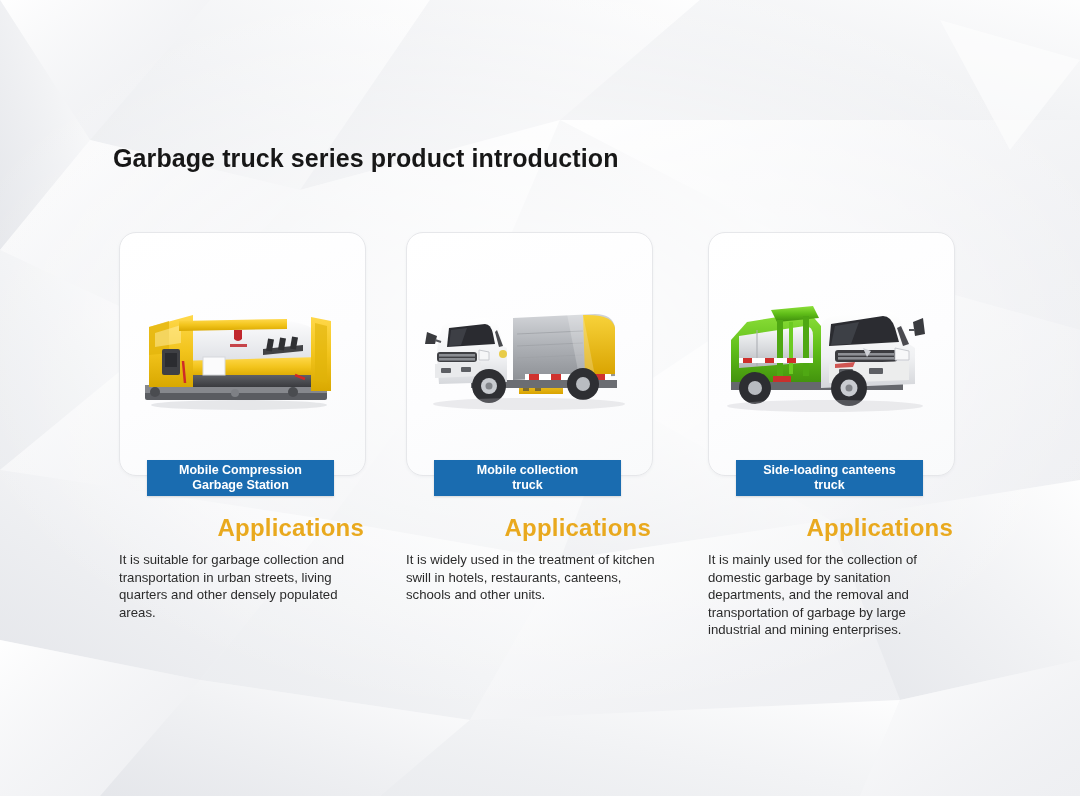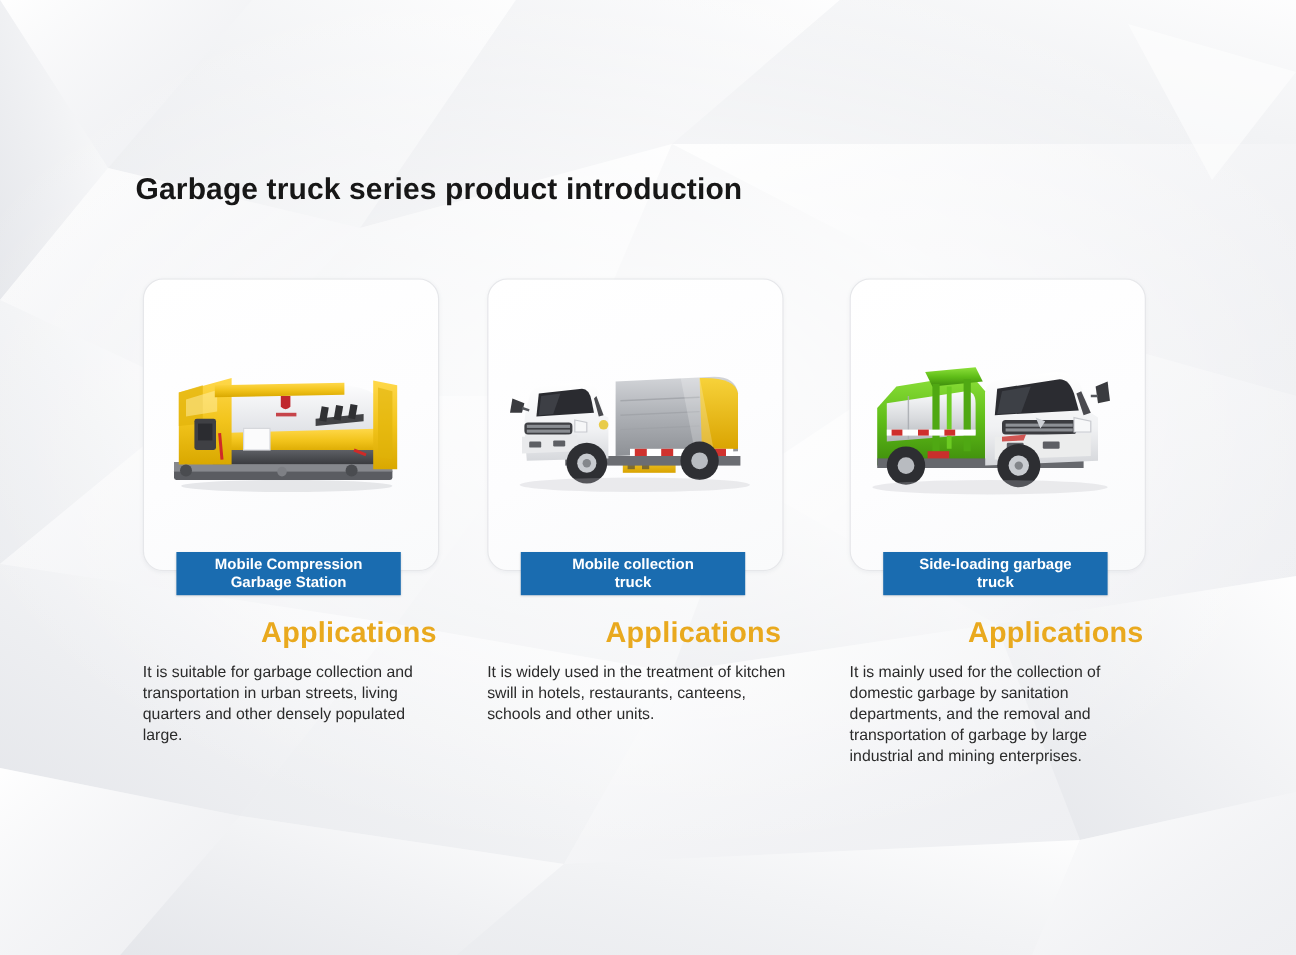--- a/index.html
+++ b/index.html
@@ -265,21 +265,21 @@
 
             <ellipse cx="104" cy="118" rx="88" ry="5" fill="#b9bcc2" opacity="0.33"></ellipse>
           </svg>
         </div>
       </div>
       <div class="badge">
         <span class="badge-text">Mobile Compression
 Garbage Station</span>
       </div>
       <div class="apps-title">Applications</div>
-      <div class="apps-body">It is suitable for garbage collection and transportation in urban streets, living quarters and other densely populated large.</div>
+      <div class="apps-body">It is suitable for garbage collection and transportation in urban streets, living quarters and other densely populated areas.</div>
     </div>
 
     <div class="card-col c1">
       <div class="photo-card">
         <div class="photo-inner">
           <svg class="vehicle-svg" width="225" height="140" viewBox="0 0 225 140">
             <defs>
               <linearGradient id="cab2" x1="0" y1="0" x2="0" y2="1">
                 <stop offset="0%" stop-color="#ffffff"></stop>
                 <stop offset="60%" stop-color="#f1f2f4"></stop>
@@ -442,21 +442,21 @@
               <circle cx="132" cy="106" r="3.5" fill="#82858a"></circle>
               <circle cx="38" cy="106" r="16" fill="#2d2e32"></circle>
               <circle cx="38" cy="106" r="7" fill="#b8bbc0"></circle>
             </g>
 
             <ellipse cx="108" cy="124" rx="98" ry="6" fill="#b9bcc2" opacity="0.28"></ellipse>
           </svg>
         </div>
       </div>
       <div class="badge">
-        <span class="badge-text">Side-loading garbage
+        <span class="badge-text">Side-loading canteens
 truck</span>
       </div>
       <div class="apps-title">Applications</div>
       <div class="apps-body">It is mainly used for the collection of domestic garbage by sanitation departments, and the removal and transportation of garbage by large industrial and mining enterprises.</div>
     </div>
 
   </div>
 </div>
 
 </body></html>

